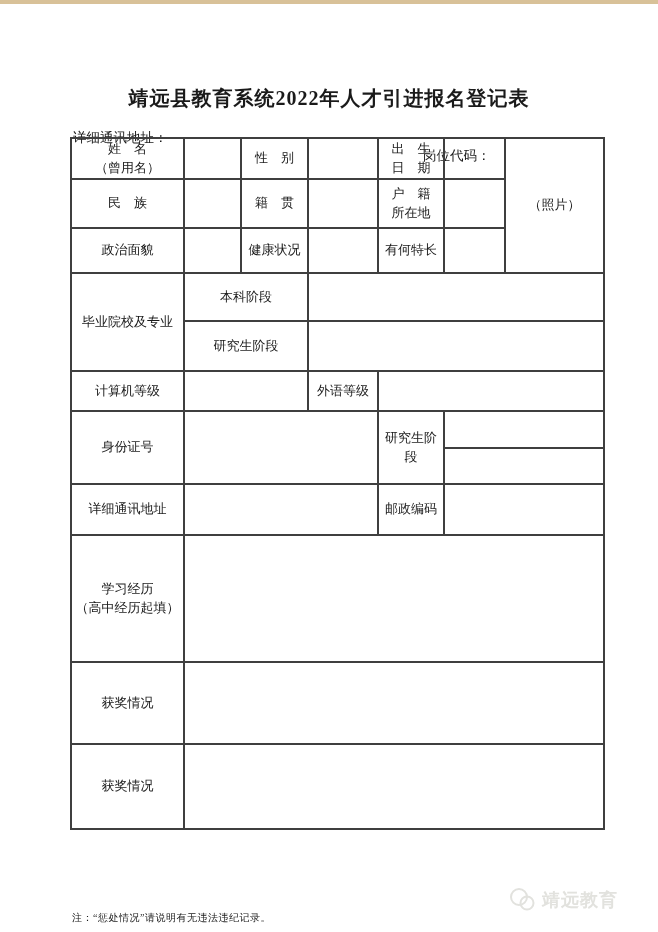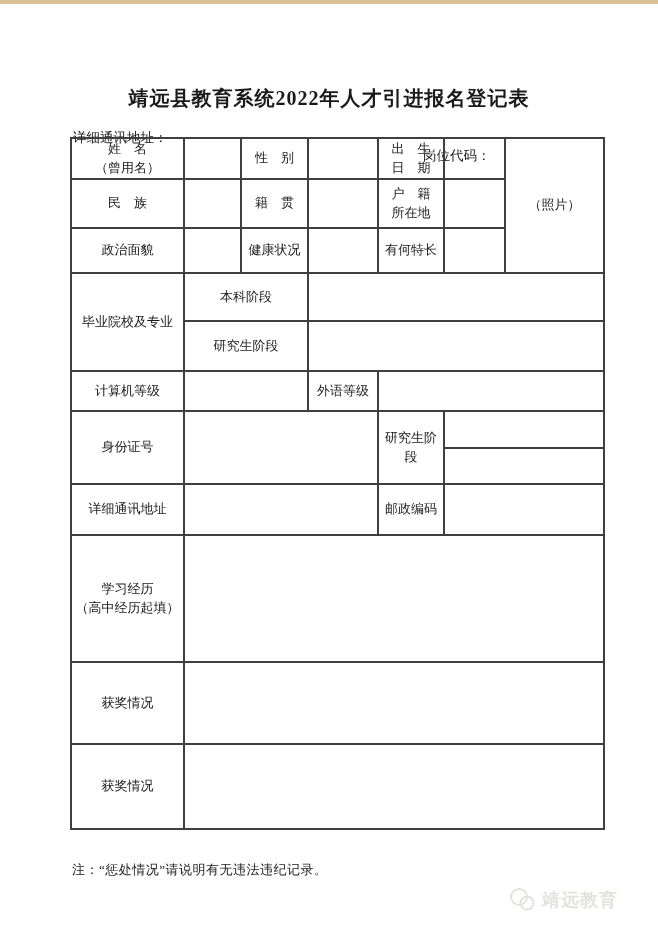--- a/index.html
+++ b/index.html
@@ -30,22 +30,22 @@
   }
   table.form td{
     border:2px solid #3f3f3f;
     text-align:center;vertical-align:middle;
     font-size:13px;line-height:1.45;
     white-space:pre-line;
     padding:0 2px;
     overflow:hidden;
   }
   .note{
-    position:absolute;left:72px;top:861px;
-    font-size:13px;letter-spacing:0.5px;
+    position:absolute;left:72px;top:911px;
+    font-size:10px;letter-spacing:0.5px;
   }
   .watermark{
     position:absolute;left:508px;top:884px;width:110px;height:32px;
     display:flex;align-items:center;gap:4px;
     color:#e2e2de;
   }
   .watermark .wm-text{
     font-size:18px;font-weight:bold;letter-spacing:1px;white-space:nowrap;
   }
   .watermark svg{display:block;}

